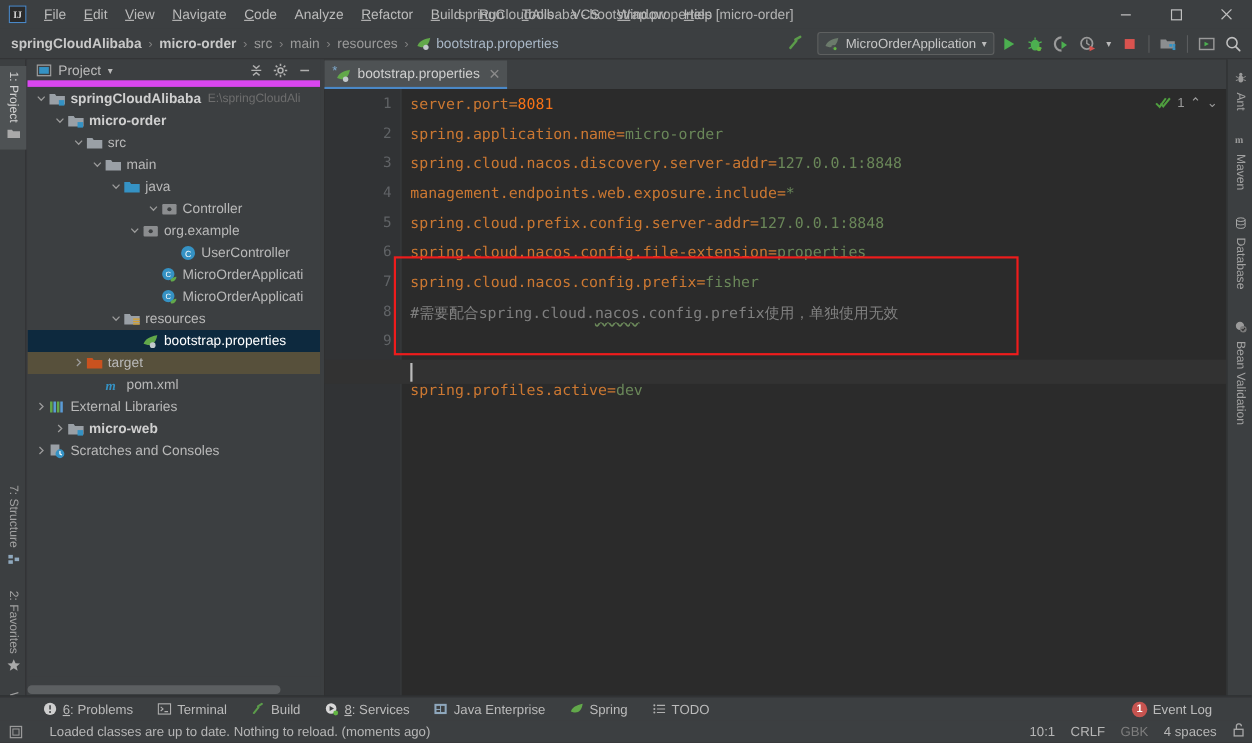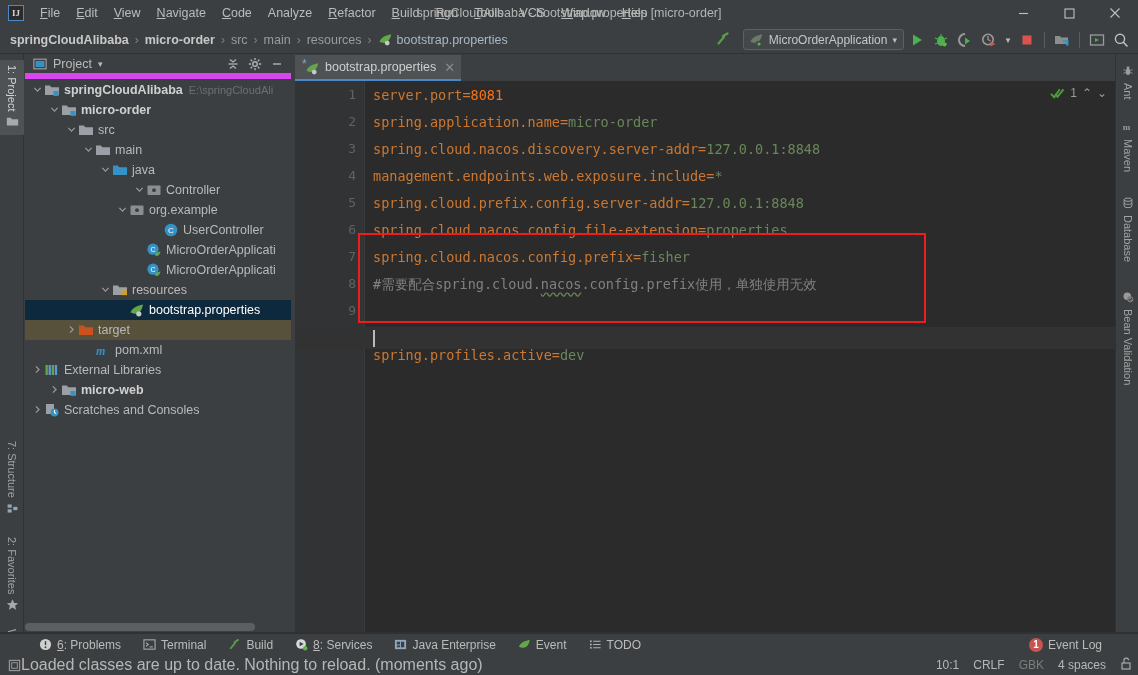--- a/index.html
+++ b/index.html
@@ -186,21 +186,21 @@
   }
   .bs-item u { text-decoration: underline; }
   .badge-red {
     width: 14px; height: 14px; border-radius: 7px; background: #c75450; color: #fff;
     font-size: 10px; line-height: 14px; text-align: center; font-weight: bold;
   }
   .statusbar {
     position: absolute; left: 0; top: 655px; width: 1138px; height: 20px;
     background: #3c3f41; display: flex; align-items: center; padding: 0 6px 0 8px;
   }
-  .sb-msg { font-size: 16px; color: #b6b6b6; margin-left: 0; }
+  .sb-msg { font-size: 12px; color: #b6b6b6; margin-left: 24px; }
   .sb-right { margin-left: auto; display: flex; align-items: center; gap: 14px; font-size: 12px; color: #b6b6b6; }
   .sb-dim { color: #7d7d7d; }
   .sep-line { position:absolute; left:0; top:632px; width:1138px; height:1px; background:#2f3133; }
 </style>
 </head>
 <body>
 
 <div class="app">
 
   <div class="menubar">
@@ -718,21 +718,21 @@
           </svg>
         </span>
         <span>Java Enterprise</span>
       </div>
       <div class="bs-item">
         <span style="display: inline-flex;">
           <svg width="13" height="13" viewBox="0 0 14 14">
             <path d="M1 9.5 C3.5 3.5 9.8 3 12.6 2 C11.8 8.2 8.5 11.4 4 10.4 Z" fill="#62a84a"></path>
           </svg>
         </span>
-        <span>Event</span>
+        <span>Spring</span>
       </div>
       <div class="bs-item">
         <span style="display: inline-flex;">
           <svg width="13" height="13" viewBox="0 0 14 14">
             <circle cx="2" cy="3.5" r="1" fill="#b0b0b0"></circle>
             <circle cx="2" cy="7" r="1" fill="#b0b0b0"></circle>
             <circle cx="2" cy="10.5" r="1" fill="#b0b0b0"></circle>
             <path d="M4.5 3.5 H12.5 M4.5 7 H12.5 M4.5 10.5 H12.5" stroke="#b0b0b0" stroke-width="1.1"></path>
           </svg>
         </span>

